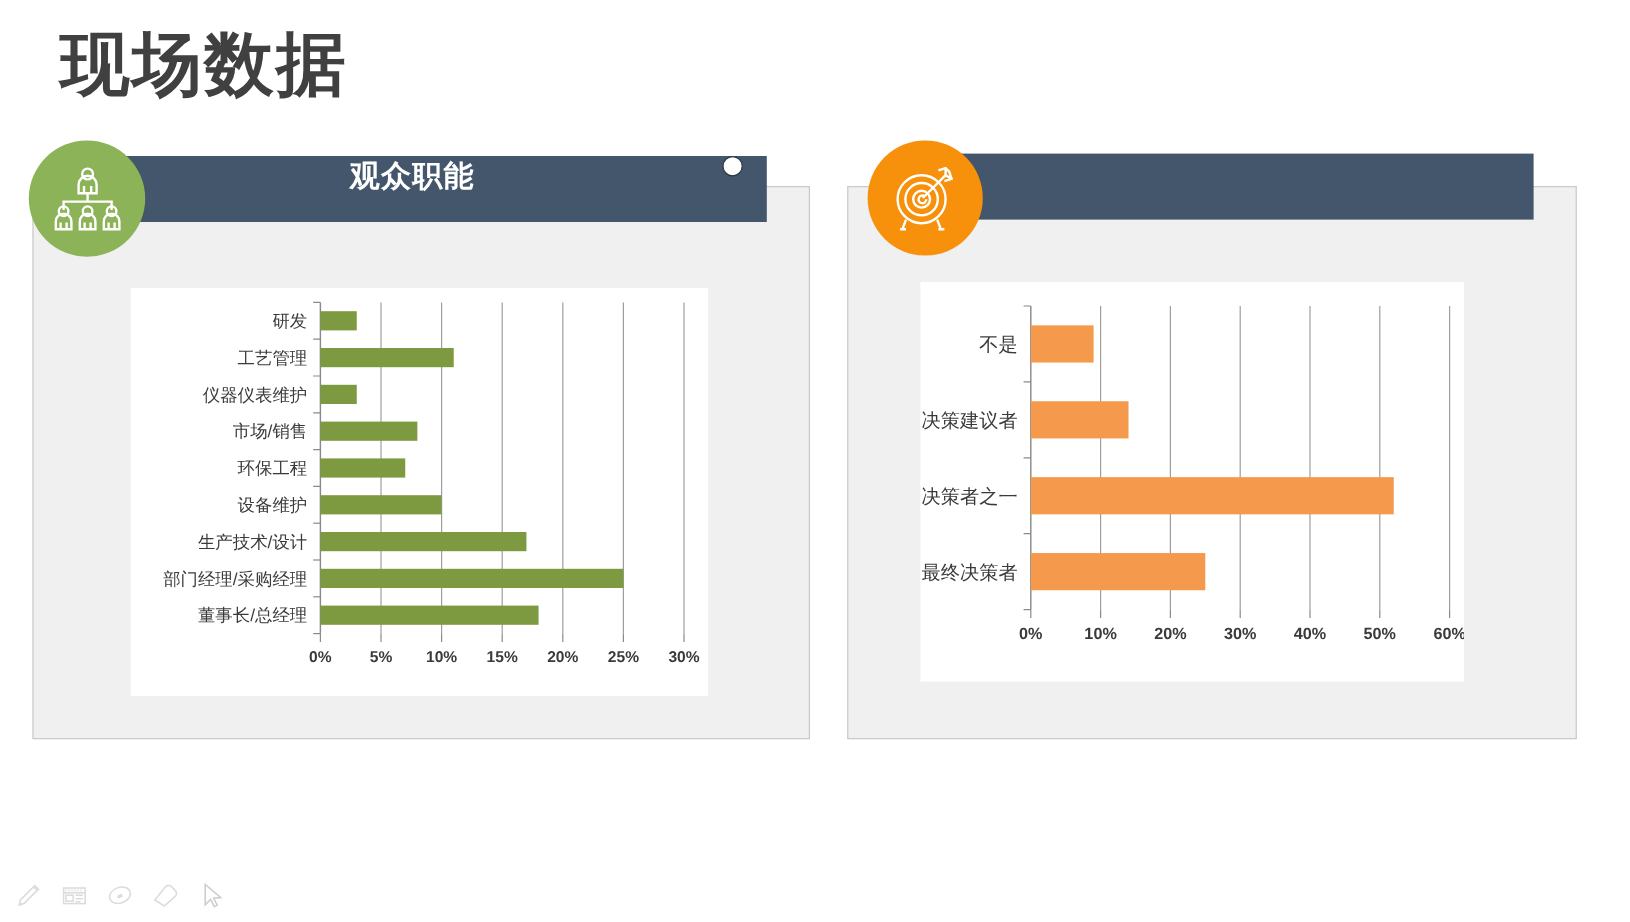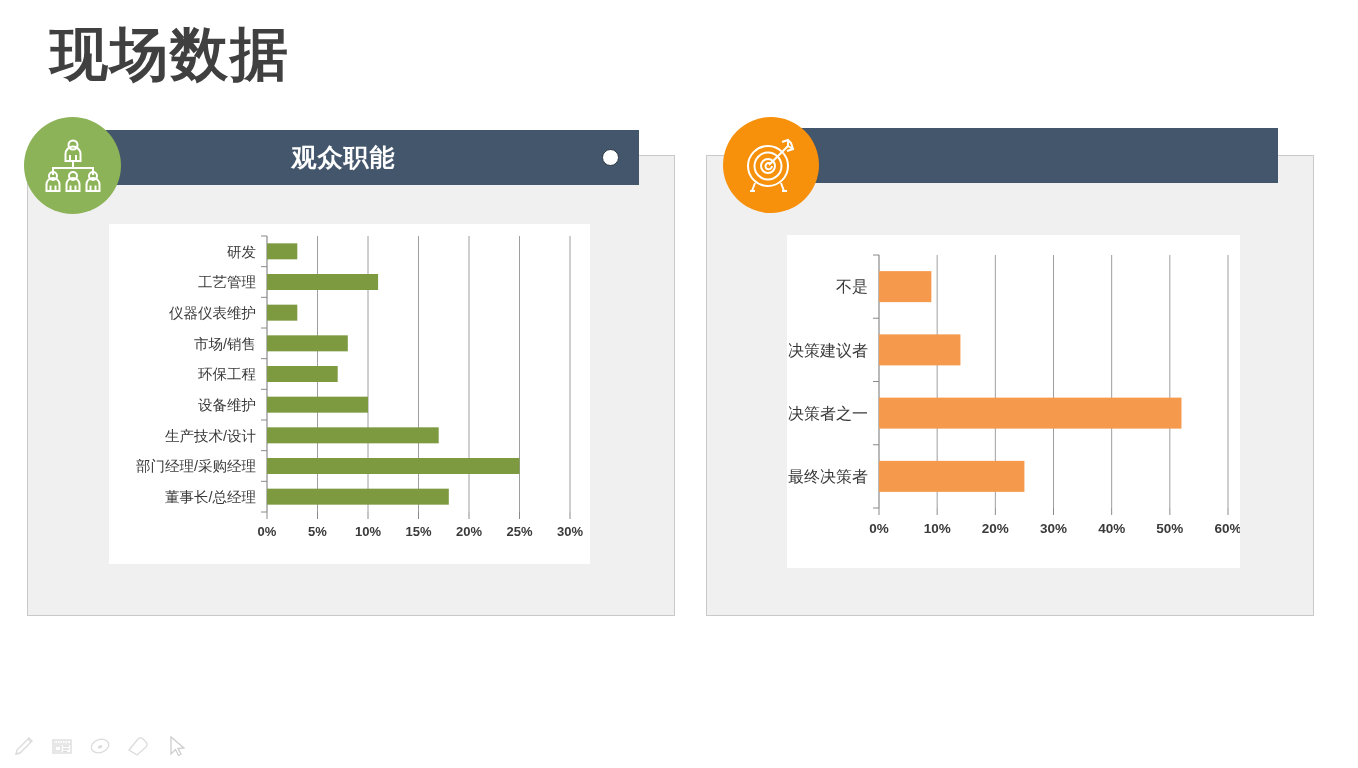--- a/index.html
+++ b/index.html
@@ -23,21 +23,21 @@
   
   .panel{position:absolute;}
   .panel-body{
     position:absolute;
     background:#f0f0f0;
     border:1px solid #c9c9c9;
   }
   .panel-header{
     position:absolute;
     background:#44566b;
-    display:flex;align-items:center;
+    display:flex;align-items:flex-start;
     box-sizing:border-box;
     font-family:Liberation Serif, serif;
   }
   .panel-header-title{
     color:#ffffff;font-size:25px;font-weight:bold;
     letter-spacing:1px;white-space:nowrap;
     flex:1;text-align:center;
   }
   .header-dot{
     width:15px;height:15px;border-radius:50%;
@@ -101,21 +101,21 @@
           <circle cx="31" cy="39" r="4"></circle>
           <path d="M24.5 54 v-6.5 a6.5 6.5 0 0 1 13 0 v6.5 z"></path>
           <path d="M28.5 54 v-5.5 M33.5 54 v-5.5"></path>
           <circle cx="51" cy="39" r="4"></circle>
           <path d="M44.5 54 v-6.5 a6.5 6.5 0 0 1 13 0 v6.5 z"></path>
           <path d="M48.5 54 v-5.5 M53.5 54 v-5.5"></path>
         </g>
       </svg>
     </div>
 
-    <div class="chart-card" style="left:109px;top:224px;width:481px;height:340px;">
+    <div class="chart-card" style="left:109px;top:240px;width:481px;height:340px;">
       <svg class="chart-svg" id="chart0" width="481" height="340" viewBox="0 0 481 340">
           <line x1="208.5" y1="12" x2="208.5" y2="288" stroke="#9e9e9e" stroke-width="1"></line>
           <line x1="259" y1="12" x2="259" y2="288" stroke="#9e9e9e" stroke-width="1"></line>
           <line x1="309.5" y1="12" x2="309.5" y2="288" stroke="#9e9e9e" stroke-width="1"></line>
           <line x1="360" y1="12" x2="360" y2="288" stroke="#9e9e9e" stroke-width="1"></line>
           <line x1="410.5" y1="12" x2="410.5" y2="288" stroke="#9e9e9e" stroke-width="1"></line>
           <line x1="461" y1="12" x2="461" y2="288" stroke="#9e9e9e" stroke-width="1"></line>
           <line x1="158" y1="12" x2="158" y2="288" stroke="#8a8a8a" stroke-width="1.2"></line>
           <line x1="152" y1="12" x2="158" y2="12" stroke="#8a8a8a" stroke-width="1"></line>
           <line x1="152" y1="42.66666666666667" x2="158" y2="42.66666666666667" stroke="#8a8a8a" stroke-width="1"></line>
@@ -183,21 +183,21 @@
 
           <path d="M41 7 L47 5 L50 8 L52 14 L46 16"></path>
           <path d="M47 5 L47 11 L52 14"></path>
 
           <path d="M14 48 L11 56 M40 48 L43 56"></path>
           <path d="M9 56 h5 M41 56 h5"></path>
         </g>
       </svg>
     </div>
 
-    <div class="chart-card" style="left:767px;top:235px;width:453px;height:333px;margin-left:20px;">
+    <div class="chart-card" style="left:767px;top:235px;width:453px;height:333px;">
       <svg class="chart-svg" id="chart1" width="453" height="333" viewBox="0 0 453 333">
           <line x1="150.16666666666666" y1="20" x2="150.16666666666666" y2="273" stroke="#9e9e9e" stroke-width="1"></line>
           <line x1="208.33333333333331" y1="20" x2="208.33333333333331" y2="273" stroke="#9e9e9e" stroke-width="1"></line>
           <line x1="266.5" y1="20" x2="266.5" y2="273" stroke="#9e9e9e" stroke-width="1"></line>
           <line x1="324.66666666666663" y1="20" x2="324.66666666666663" y2="273" stroke="#9e9e9e" stroke-width="1"></line>
           <line x1="382.83333333333337" y1="20" x2="382.83333333333337" y2="273" stroke="#9e9e9e" stroke-width="1"></line>
           <line x1="441" y1="20" x2="441" y2="273" stroke="#9e9e9e" stroke-width="1"></line>
           <line x1="92" y1="20" x2="92" y2="273" stroke="#8a8a8a" stroke-width="1.2"></line>
           <line x1="86" y1="20" x2="92" y2="20" stroke="#8a8a8a" stroke-width="1"></line>
           <line x1="86" y1="83.25" x2="92" y2="83.25" stroke="#8a8a8a" stroke-width="1"></line>

